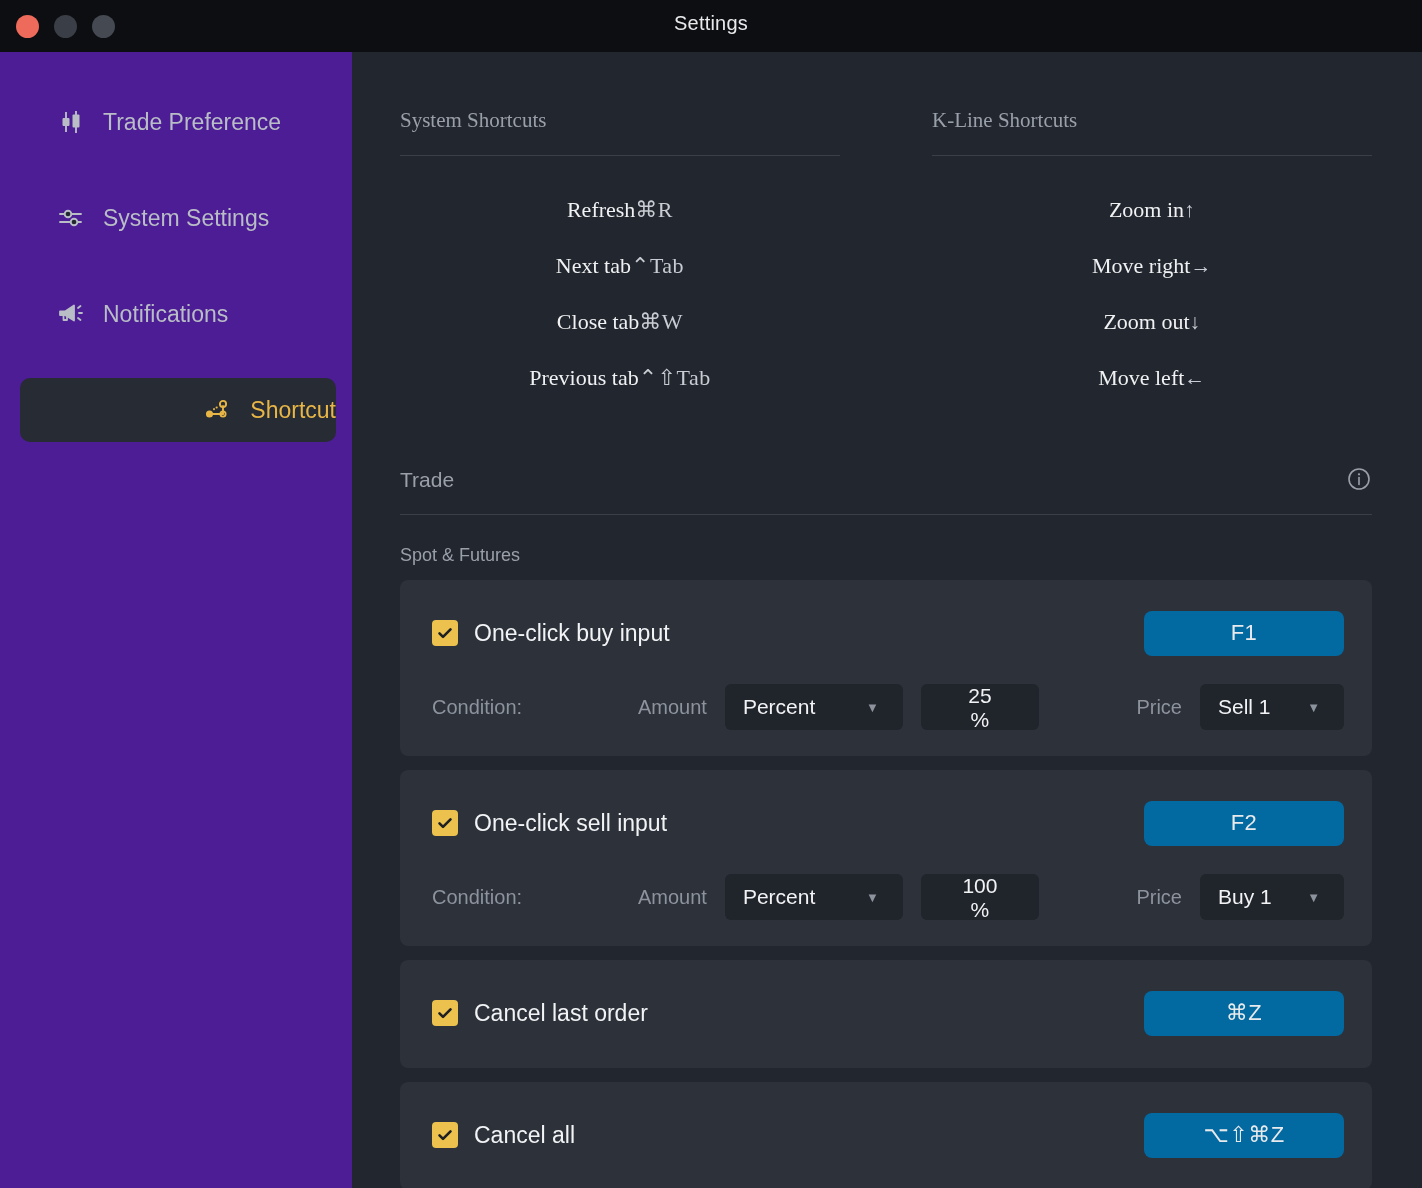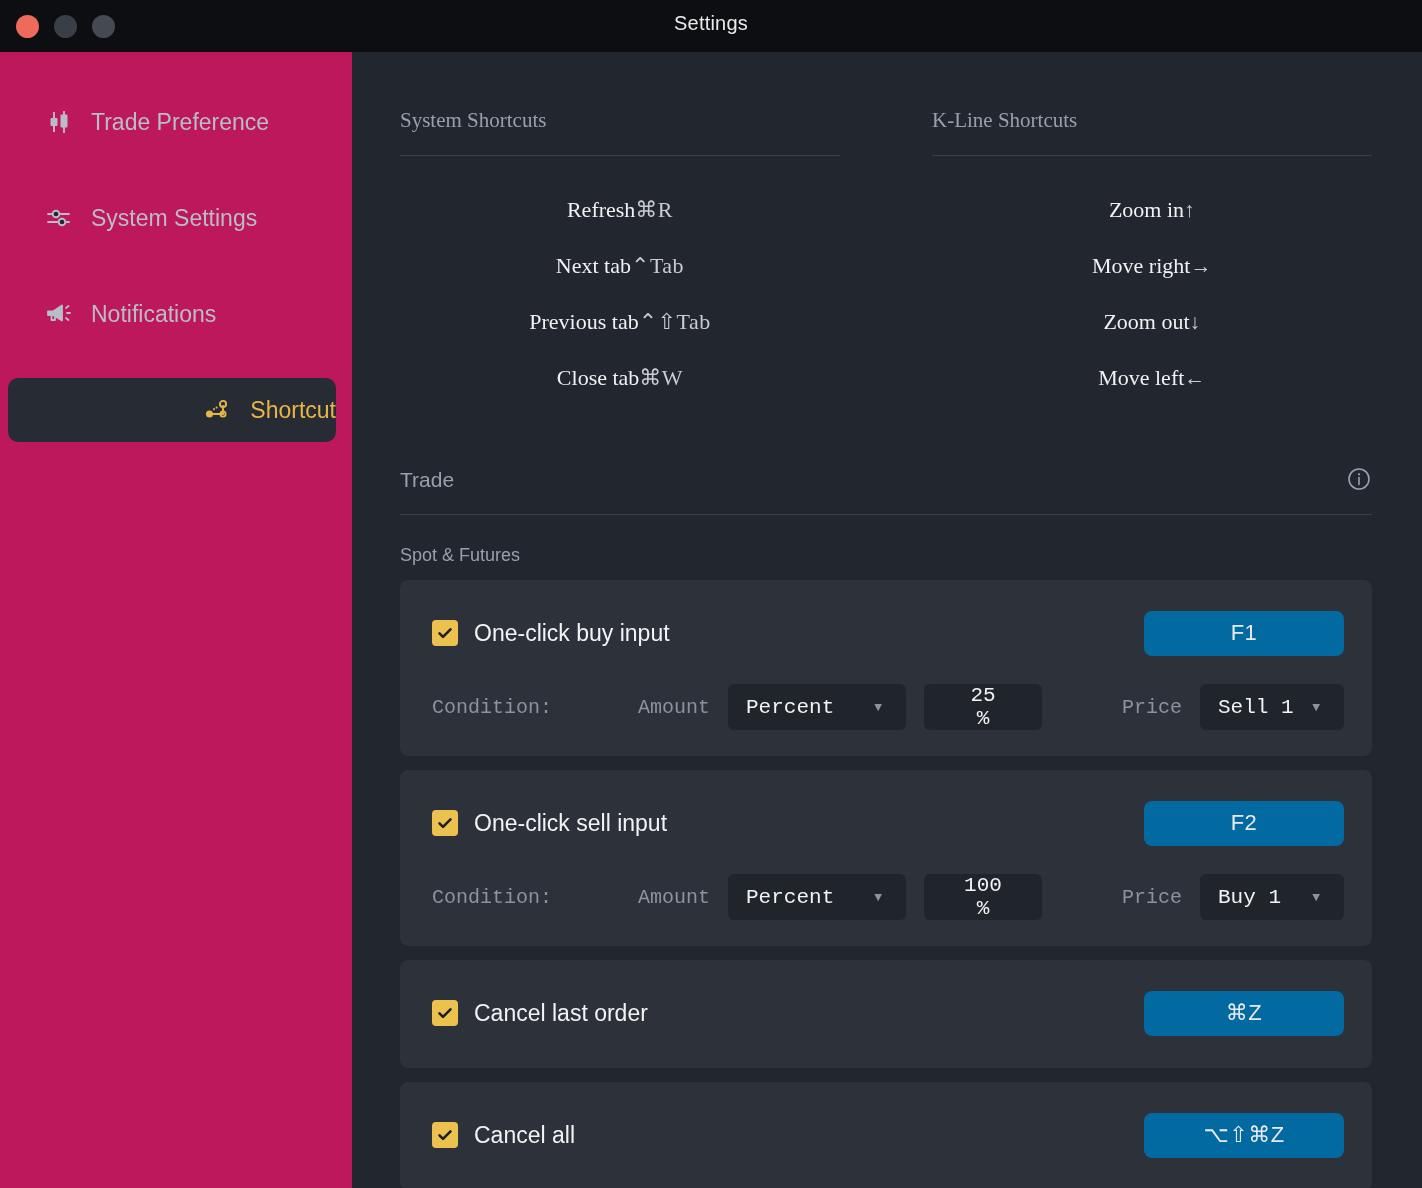--- a/index.html
+++ b/index.html
@@ -25,22 +25,22 @@
   .title {
     position: absolute; left: 0; right: 0; top: 12px;
     text-align: center; color: #e9eaec; font-size: 20px; letter-spacing: .2px;
   }
 
   
   .body { flex: 1 1 auto; display: flex; min-height: 0; }
 
   
   .sidebar {
-    width: 352px; flex: 0 0 352px; background: #be185d;
-    padding: 12px 16px 0 8px;
+    width: 352px; flex: 0 0 352px; background: #4c1d95;
+    padding: 12px 16px 0 20px;
   }
   .nav-item {
     display: flex; align-items: center; gap: 17px;
     height: 64px; margin-bottom: 32px;
     padding-left: 36px; border-radius: 10px;
     color: #b9bdc6; font-size: 23px; cursor: pointer;
   }
   .nav-item:nth-child(1) { margin-top: 26px; }
   .nav-item.active { background: #272b33; color: #e8b646; justify-content: flex-end; }
   .nav-icon { width: 30px; height: 30px; display: flex; align-items: center; justify-content: center; flex: 0 0 30px; }
@@ -89,21 +89,21 @@
     flex: 0 0 26px; cursor: pointer;
   }
   .checkbox svg { display: block; }
   .card-label { color: #f2f3f5; font-size: 23px; }
   .keycap {
     width: 200px; height: 45px; border-radius: 8px; background: #0369a1;
     display: flex; align-items: center; justify-content: center;
     color: #e9eaec; font-size: 22px; cursor: pointer; letter-spacing: .5px;
   }
 
-  .card-cond { display: flex; align-items: center; margin-top: 22px; font-family: Liberation Mono, monospace; }
+  .card-cond { display: flex; align-items: center; margin-top: 22px; }
   .cond-label { color: #8d939d; font-size: 20px; width: 206px; }
   .field-label { color: #8d939d; font-size: 20px; margin-right: 18px; }
   .select {
     height: 46px; border-radius: 6px; background: #20242b;
     display: flex; align-items: center; justify-content: space-between;
     padding: 0 24px 0 18px; color: #f2f3f5; font-size: 21px; cursor: pointer;
   }
   .select.amount { width: 178px; }
   .select.price { width: 144px; }
   .caret { color: #8d939d; font-size: 13px; margin-left: 12px; }
@@ -197,26 +197,26 @@
           <div class="sc-list">
             <div class="sc-row">
               <span>Refresh</span>
               <span class="sc-key">⌘R</span>
             </div>
             <div class="sc-row">
               <span>Next tab</span>
               <span class="sc-key">⌃Tab</span>
             </div>
             <div class="sc-row">
+              <span>Close tab</span>
+              <span class="sc-key">⌘W</span>
+            </div>
+            <div class="sc-row">
               <span>Previous tab</span>
               <span class="sc-key">⌃⇧Tab</span>
-            </div>
-            <div class="sc-row">
-              <span>Close tab</span>
-              <span class="sc-key">⌘W</span>
             </div>
           </div>
         </div>
 
         <div class="col">
           <div class="col-head">K-Line Shortcuts</div>
           <div class="sc-list">
             <div class="sc-row">
               <span>Zoom in</span>
               <span class="sc-key arrow">↑</span>

